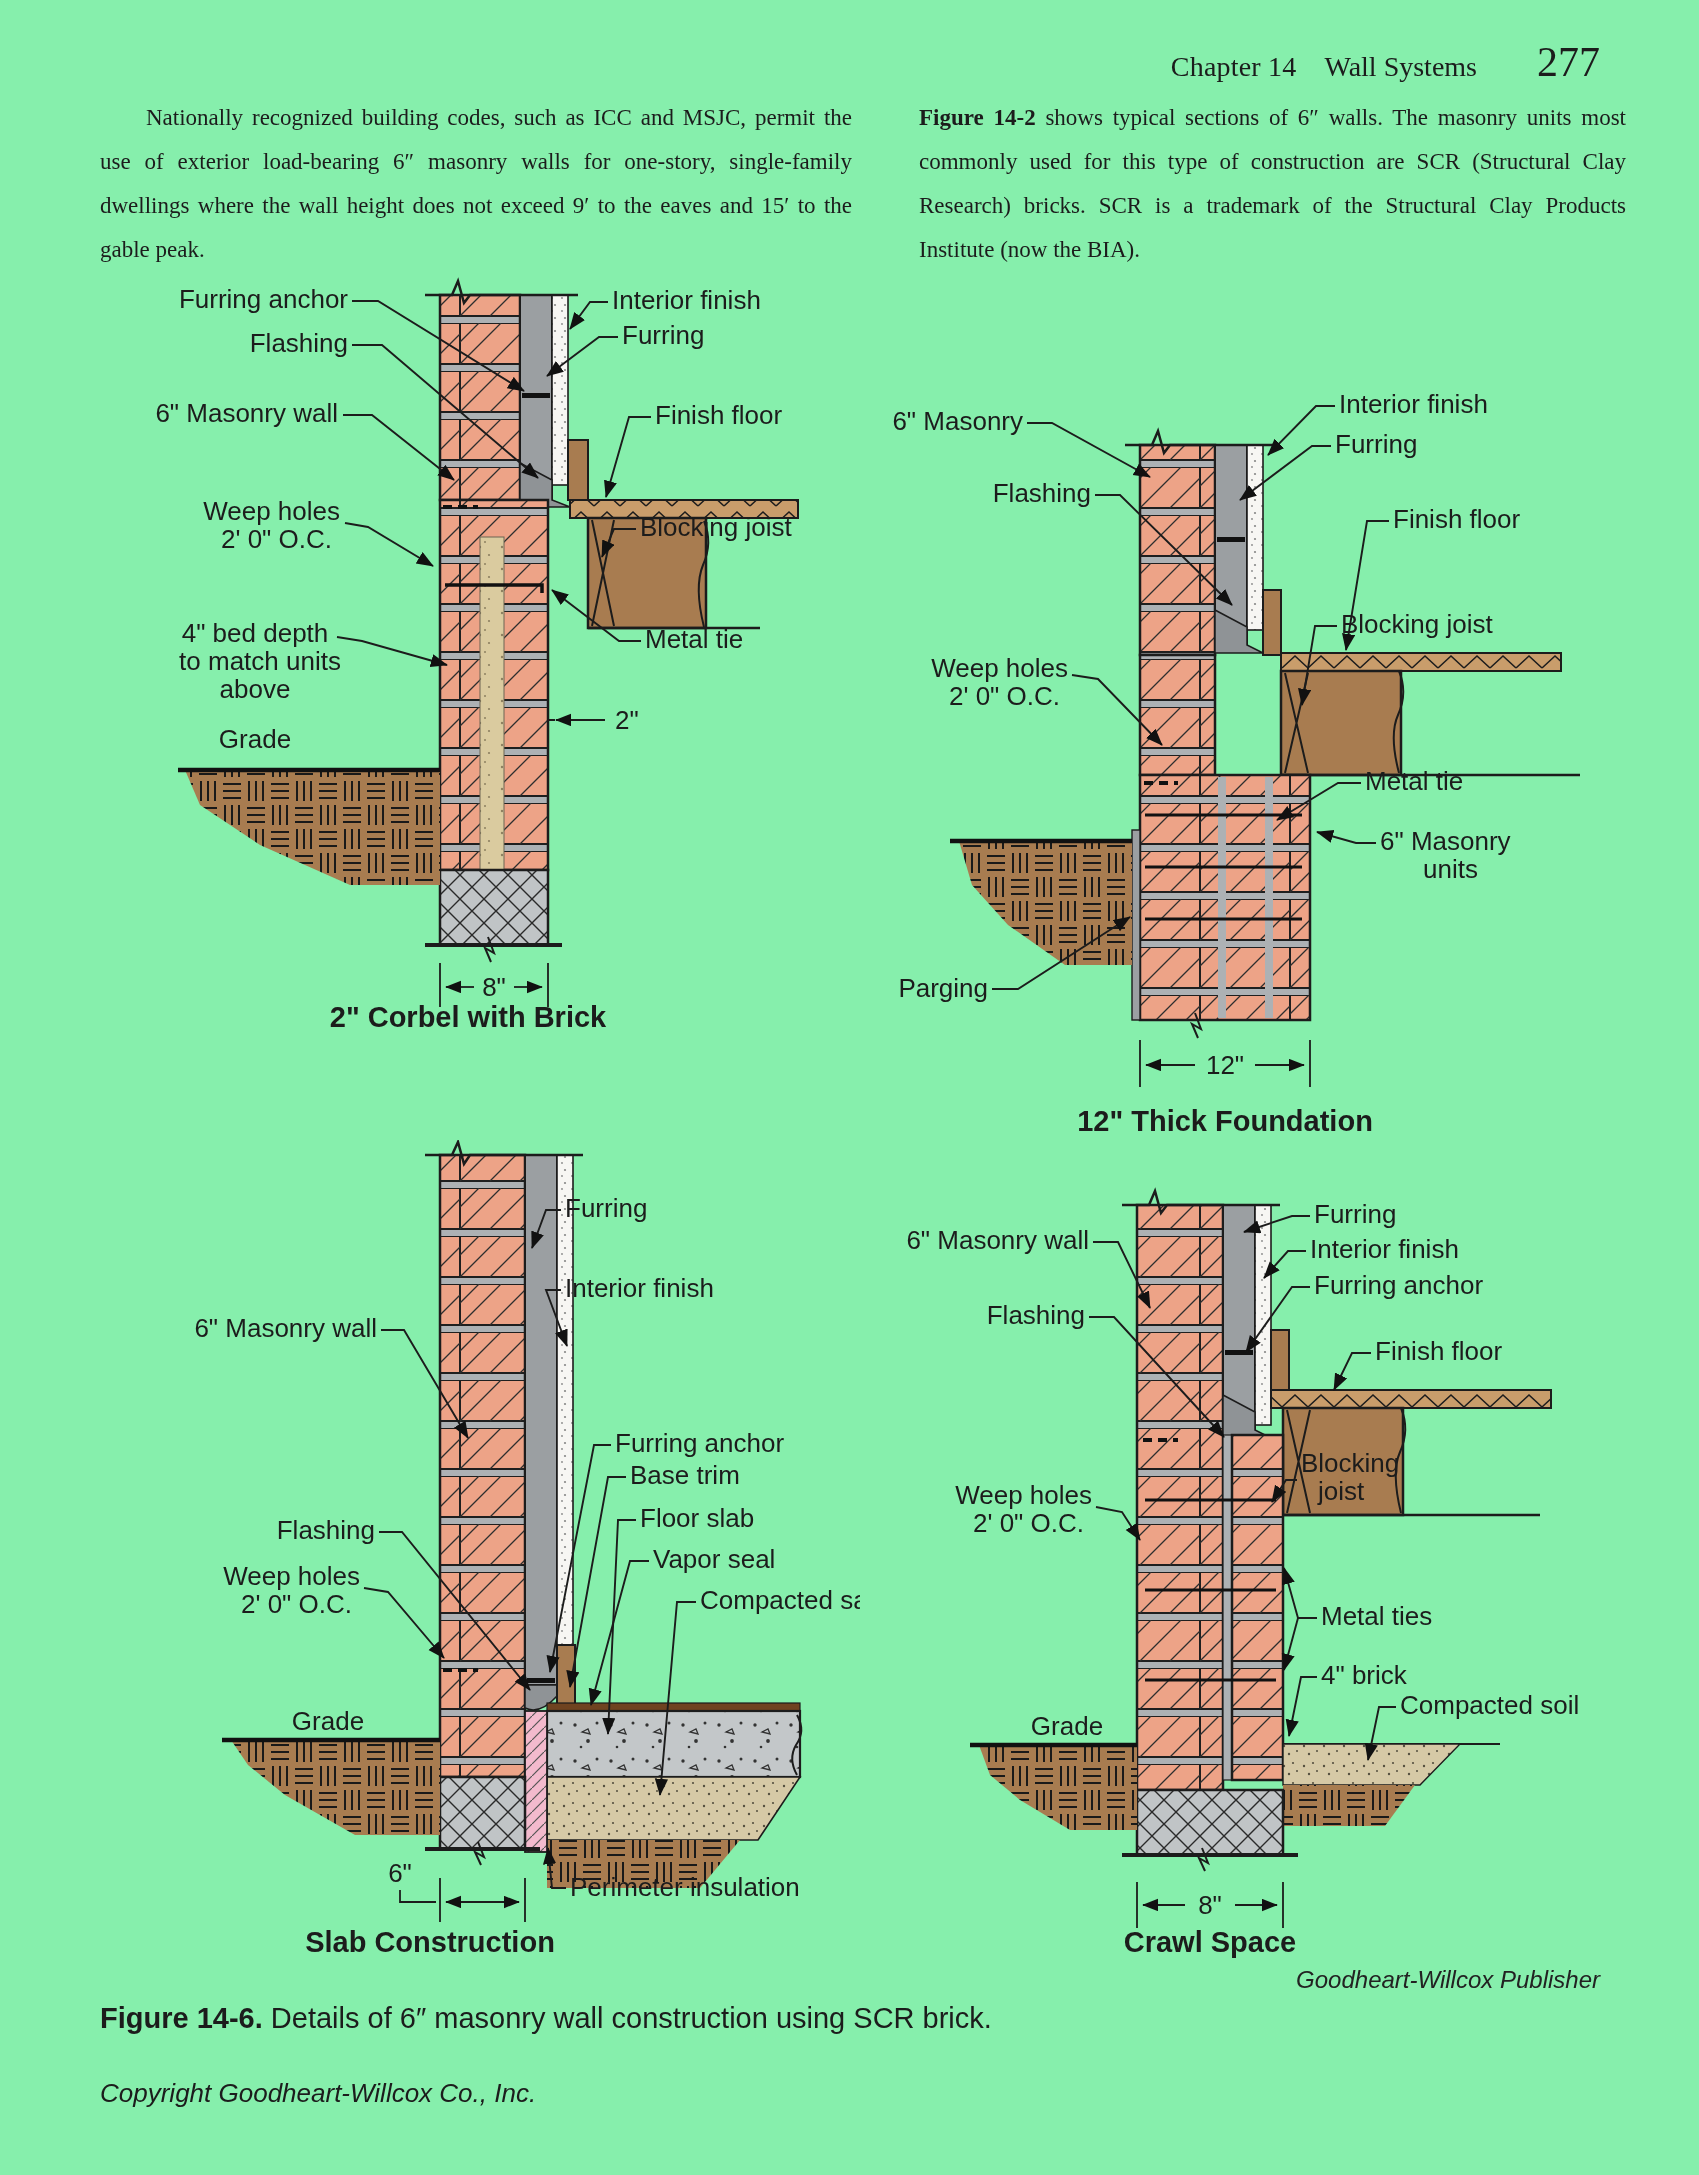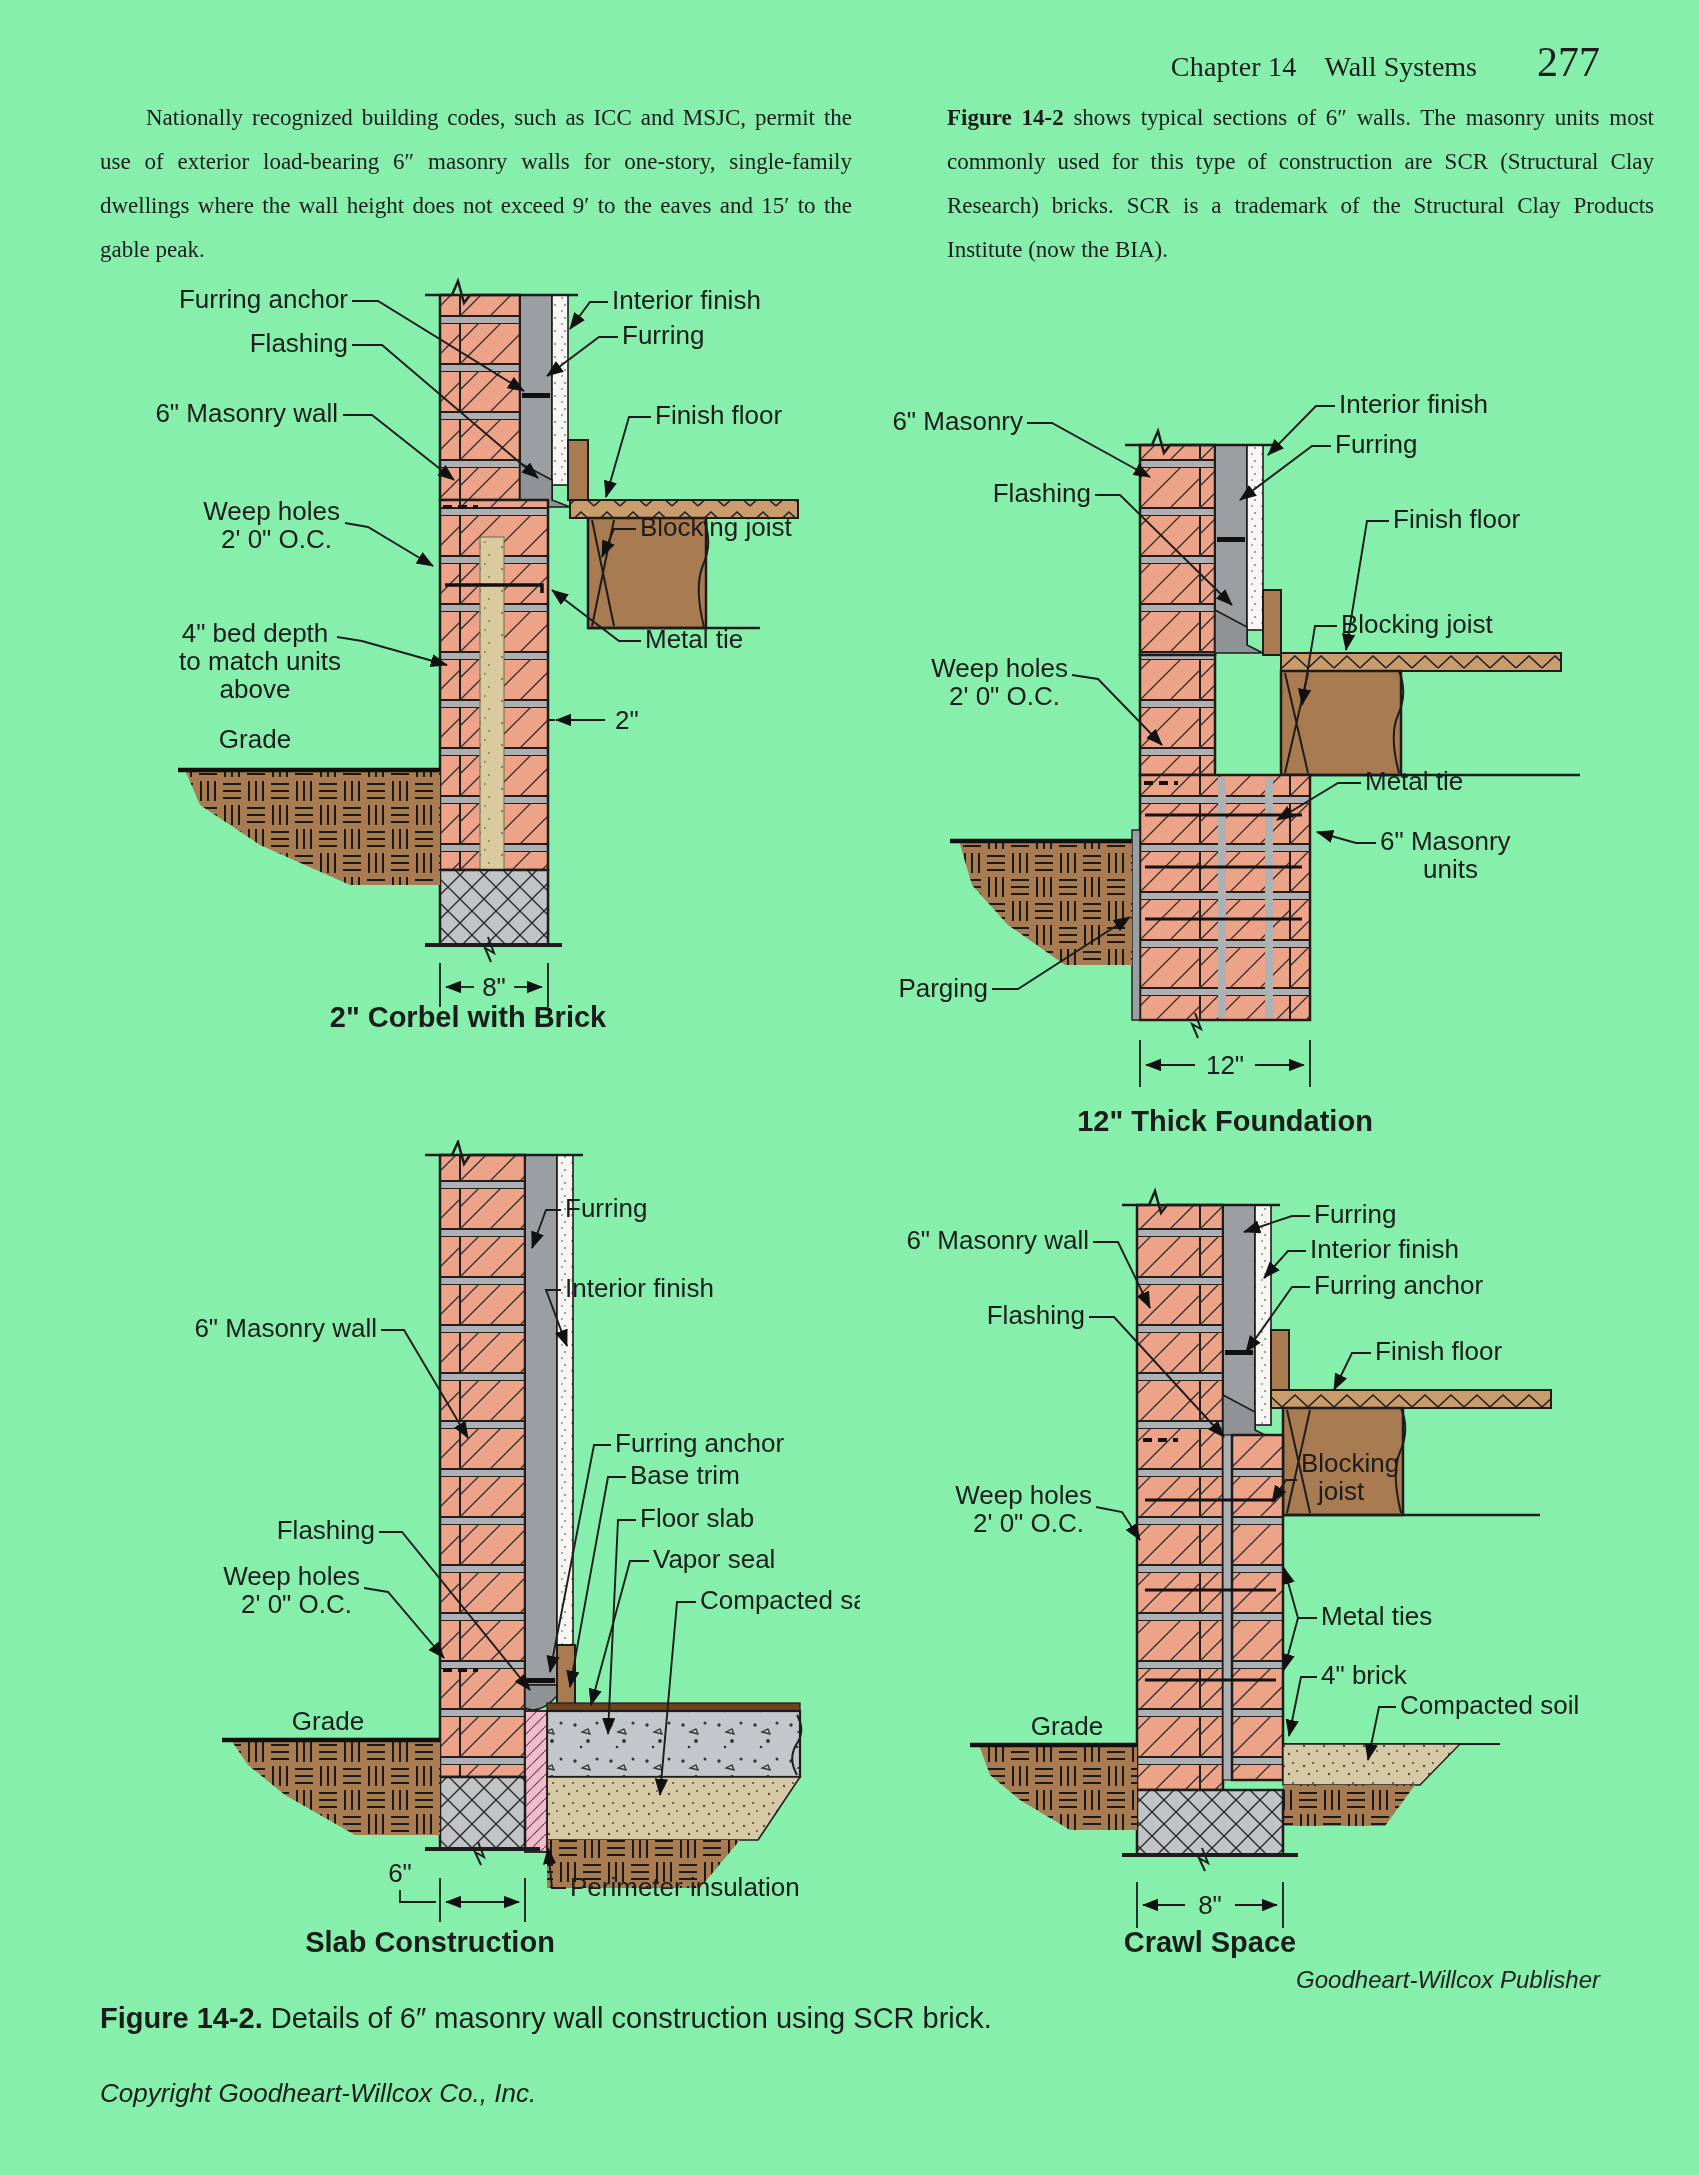--- a/index.html
+++ b/index.html
@@ -6,21 +6,21 @@
   #page{position:relative;width:1699px;height:2175px;background:#86efac;overflow:hidden;
         font-family:"Liberation Sans",sans-serif;color:#1c1c1c;}
   .serif{font-family:"Liberation Serif","DejaVu Serif",serif;}
   #header{position:absolute;top:38px;left:0;width:1600px;text-align:right;}
   #header .chap{font-size:28px;letter-spacing:.2px;}
   #header .sect{font-size:28px;margin-left:28px;}
   #header .pageno{font-size:42px;margin-left:60px;}
   .bodycol{position:absolute;top:96px;font-size:23px;line-height:44px;text-align:justify;}
   #col-left{left:100px;width:752px;}
   #col-left p{margin:0;text-indent:46px;}
-  #col-right{left:947px;width:707px;}
+  #col-right{left:919px;width:707px;}
   #col-right p{margin:0;}
   .b{font-weight:bold;}
   .diagram{position:absolute;}
   svg text{font-family:"Liberation Sans",sans-serif;font-size:26px;fill:#1c1c1c;}
   svg text.cap{font-size:29px;font-weight:bold;}
   #publisher{position:absolute;left:0;top:1966px;width:1600px;text-align:right;
              font-style:italic;font-size:24px;color:#222;}
   #figcaption{position:absolute;left:100px;top:2002px;width:1500px;font-size:29px;}
   #copyright{position:absolute;left:100px;top:2078px;font-size:26px;font-style:italic;}
 </style>
@@ -360,16 +360,16 @@
       <text x="478" y="360">joist</text>
       <text x="481" y="485">Metal ties</text>
       <text x="481" y="544">4" brick</text>
       <text x="560" y="574">Compacted soil</text>
       <text class="cap" x="370" y="812" text-anchor="middle">Crawl Space</text>
     </g>
   </svg>
   </div>
 
   <div id="publisher">Goodheart-Willcox Publisher</div>
-  <div id="figcaption"><span class="b">Figure 14-2.</span><span> Details of 6″ masonry wall construction using SCR brick.</span></div>
+  <div id="figcaption"><span class="b">Figure 14-6.</span><span> Details of 6″ masonry wall construction using SCR brick.</span></div>
   <div id="copyright">Copyright Goodheart-Willcox Co., Inc.</div>
 
 </div>
 
 </body></html>

